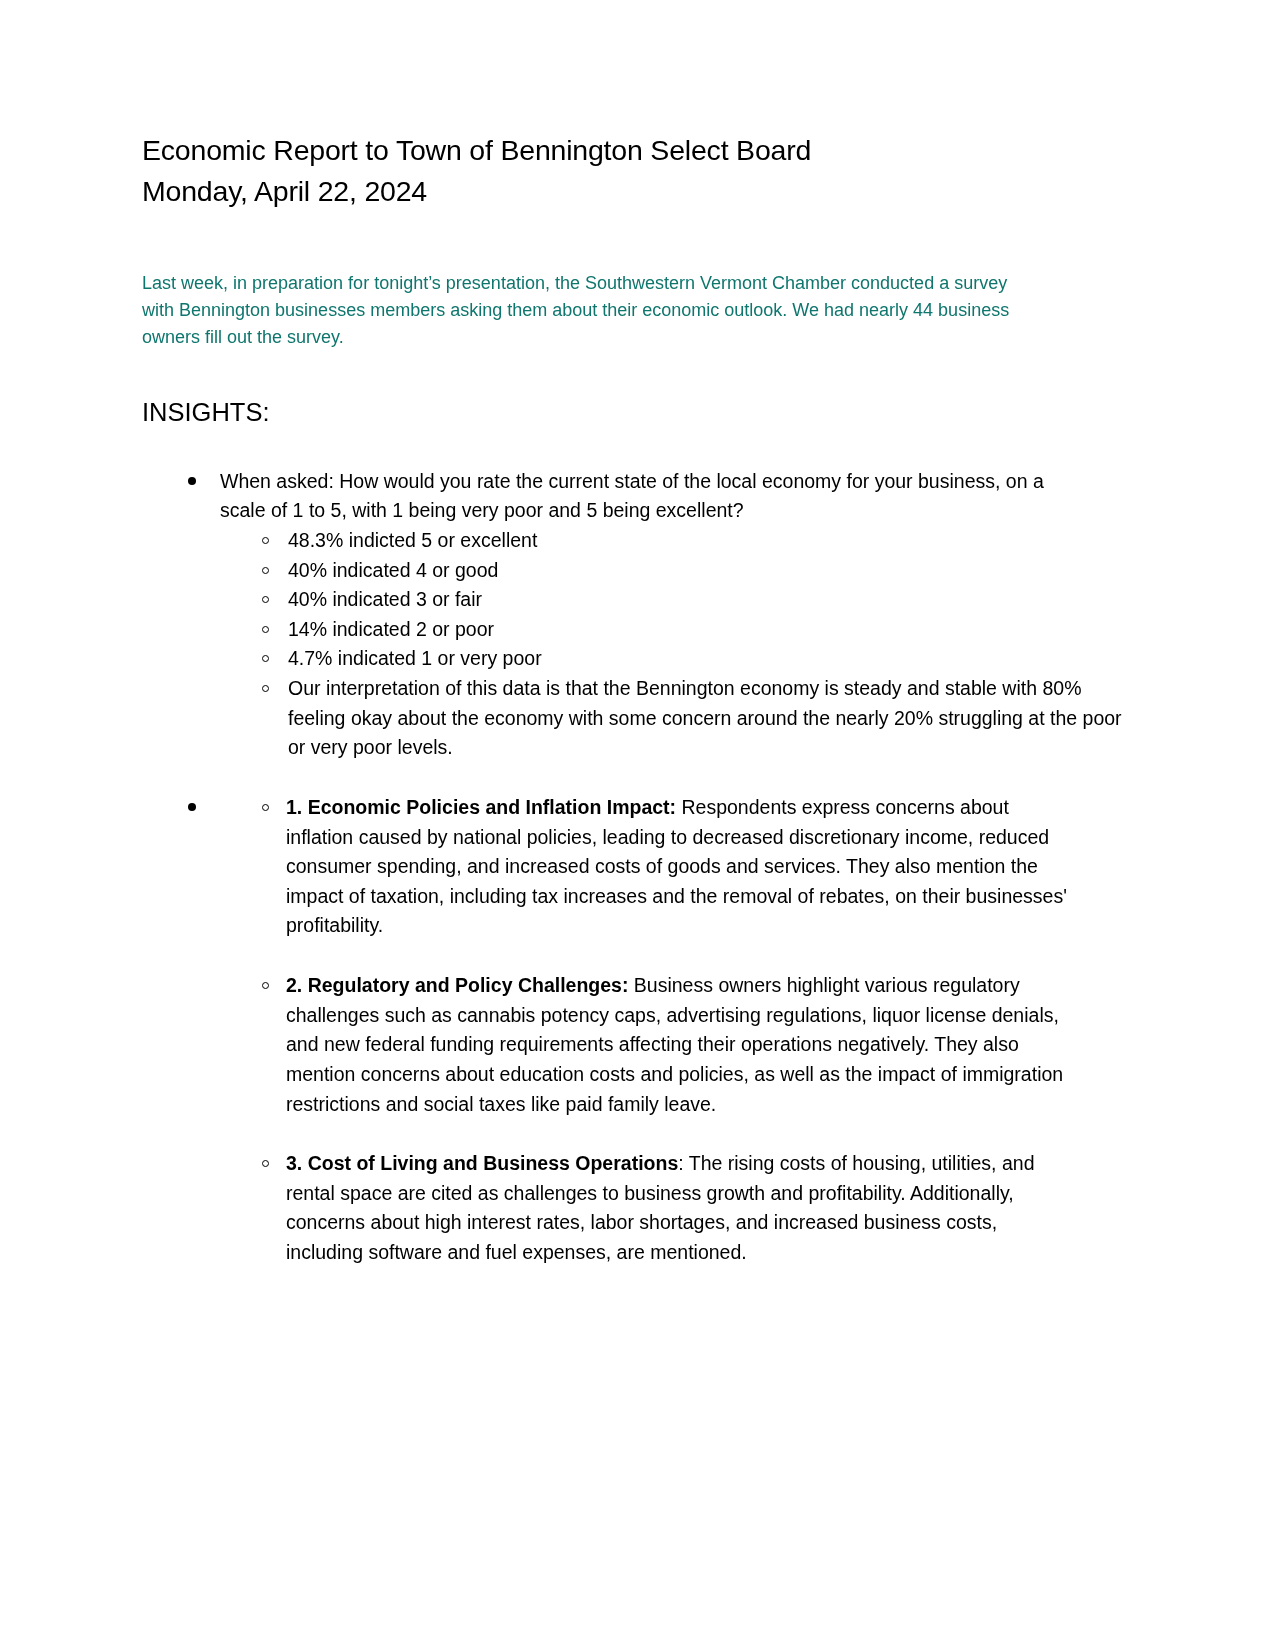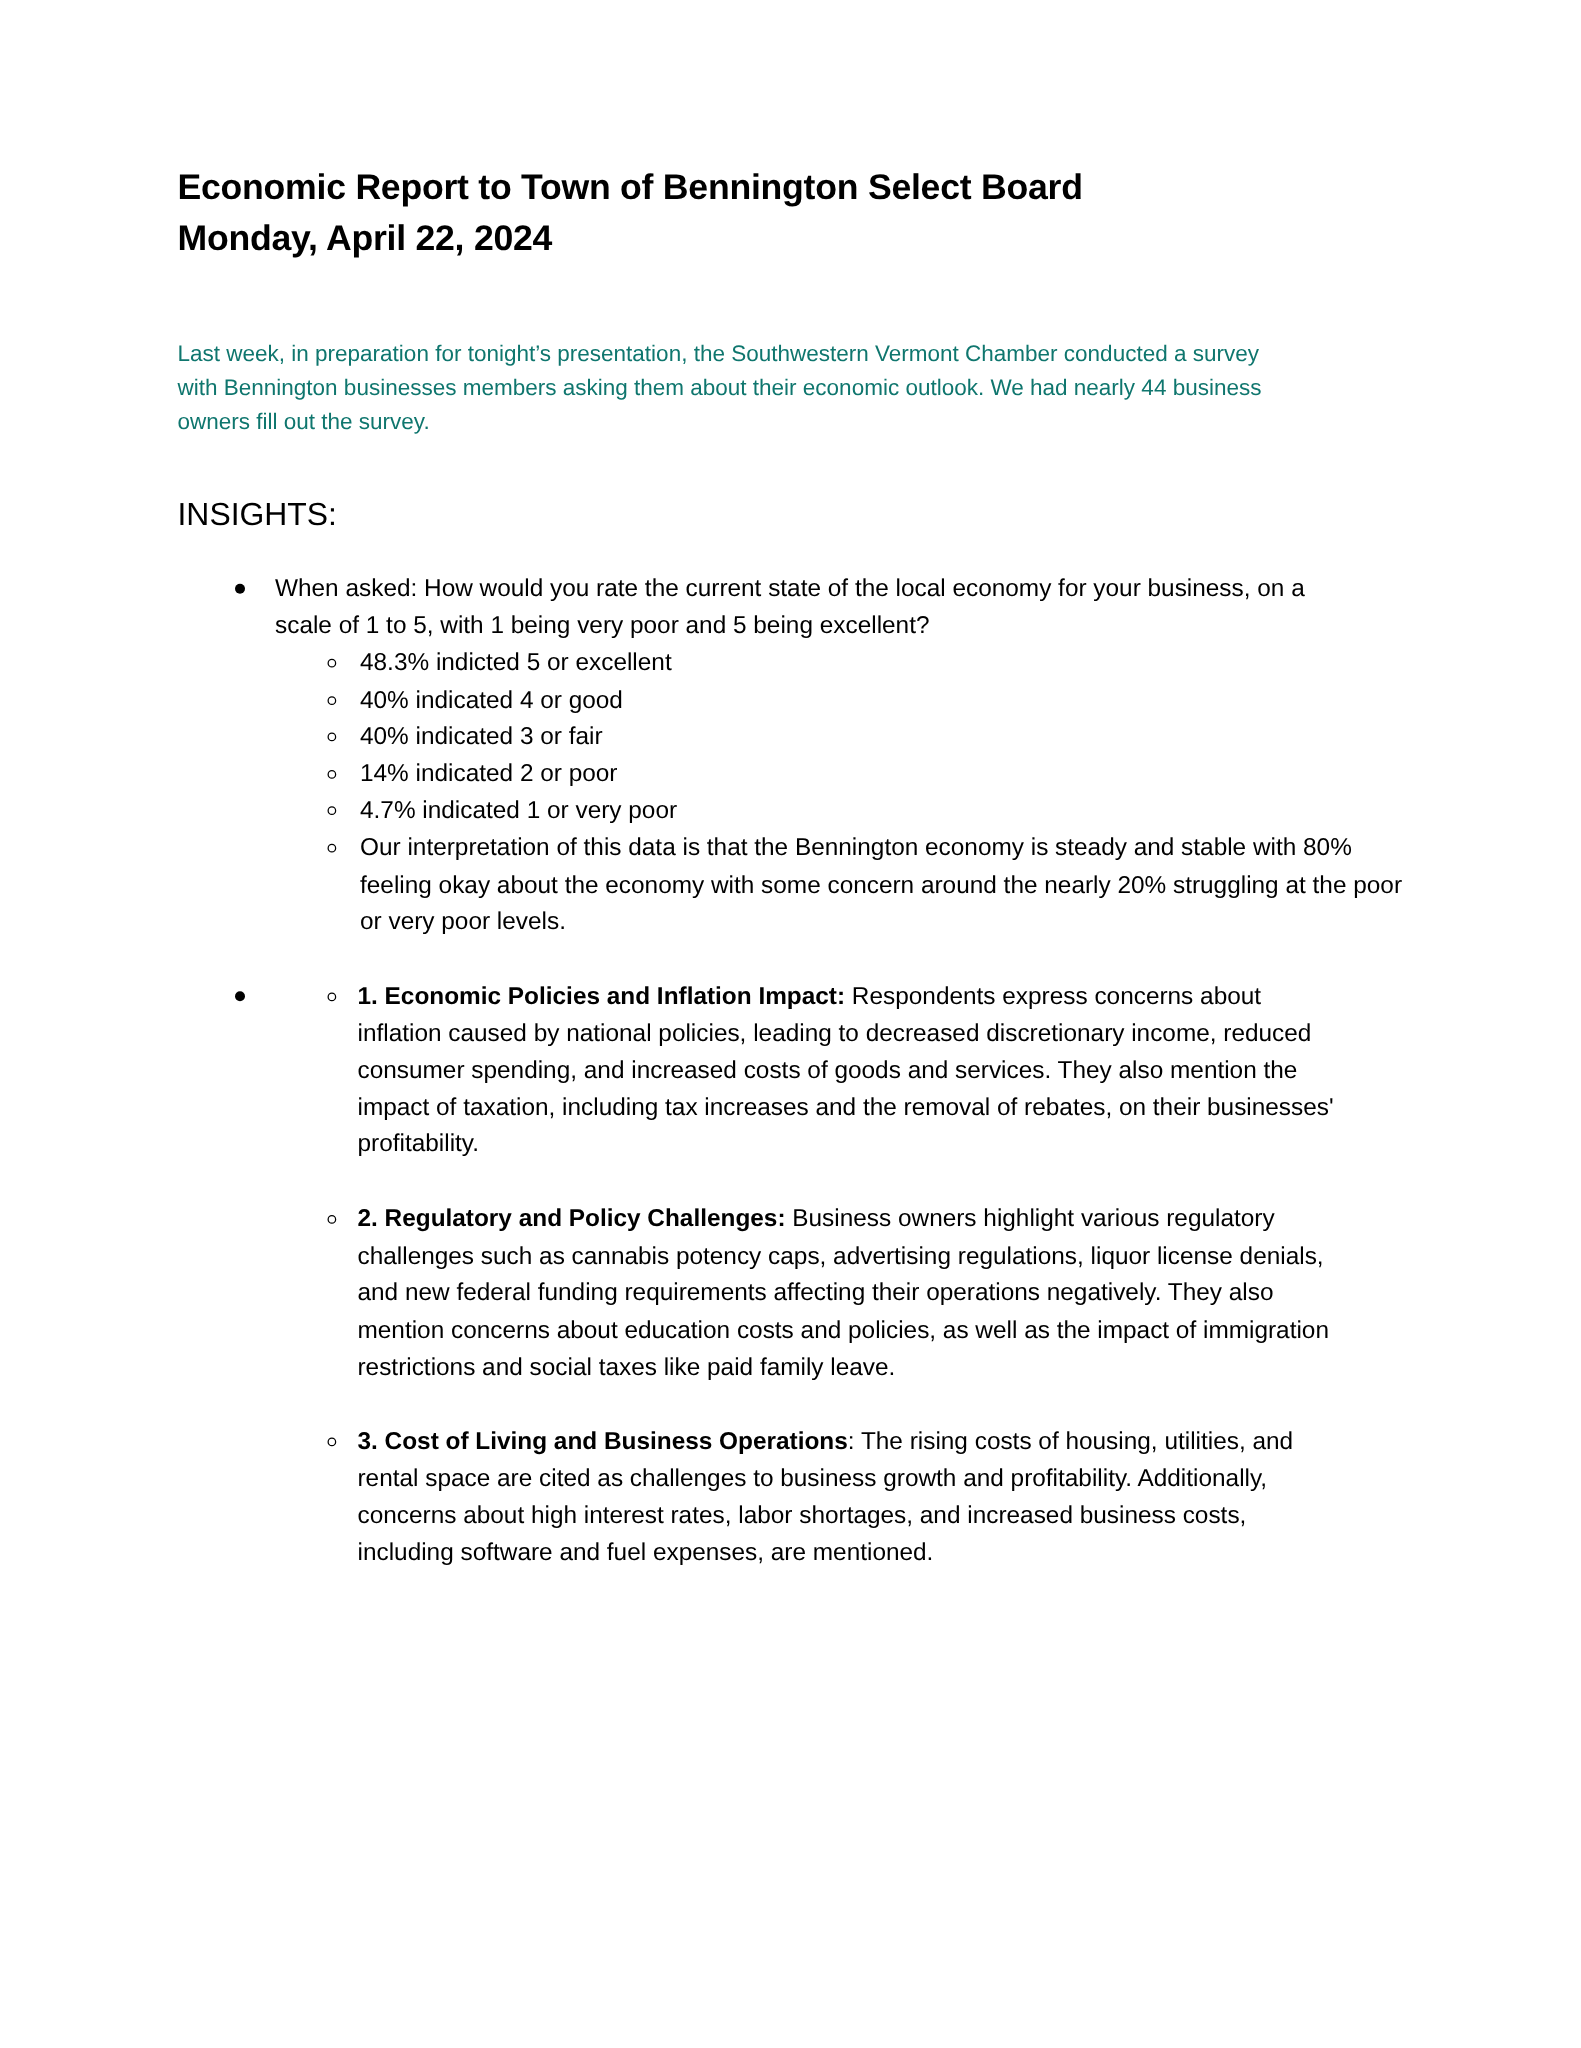--- a/index.html
+++ b/index.html
@@ -14,21 +14,21 @@
   .page {
     width: 1265px;
     min-height: 1638px;
     box-sizing: border-box;
     background: #ffffff;
     position: relative;
     padding: 130px 140px 40px 142px;
   }
   .doc-title {
     font-size: 28.5px;
-    font-weight: bold;
+    font-weight: normal;
     line-height: 1.43;
     letter-spacing: -0.2px;
     margin: 0;
     color: #000;
   }
   .doc-title .title-line {
     display: block;
   }
   .intro-para {
     font-size: 18px;
@@ -39,21 +39,21 @@
   }
   .section-heading {
     font-size: 25.5px;
     line-height: 1.3;
     margin: 44px 0 0 0;
     font-weight: normal;
     color: #000;
   }
   ul.level1 {
     list-style: none;
-    margin: 28px 0 0 0;
+    margin: 38px 0 0 0;
     padding: 0;
   }
   ul.level1 > li.l1-item {
     position: relative;
     padding-left: 78px;
     margin: 0 0 30px 0;
   }
   ul.level1 > li.l1-item:last-child {
     margin-bottom: 0;
   }

